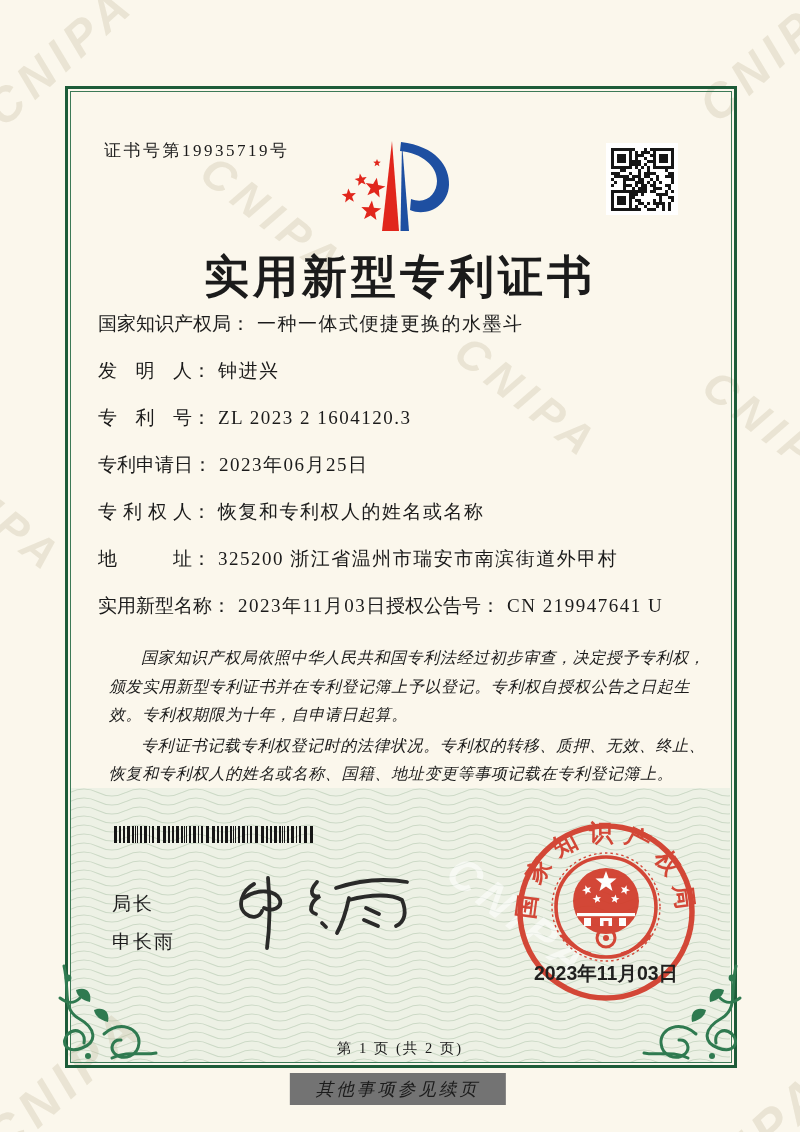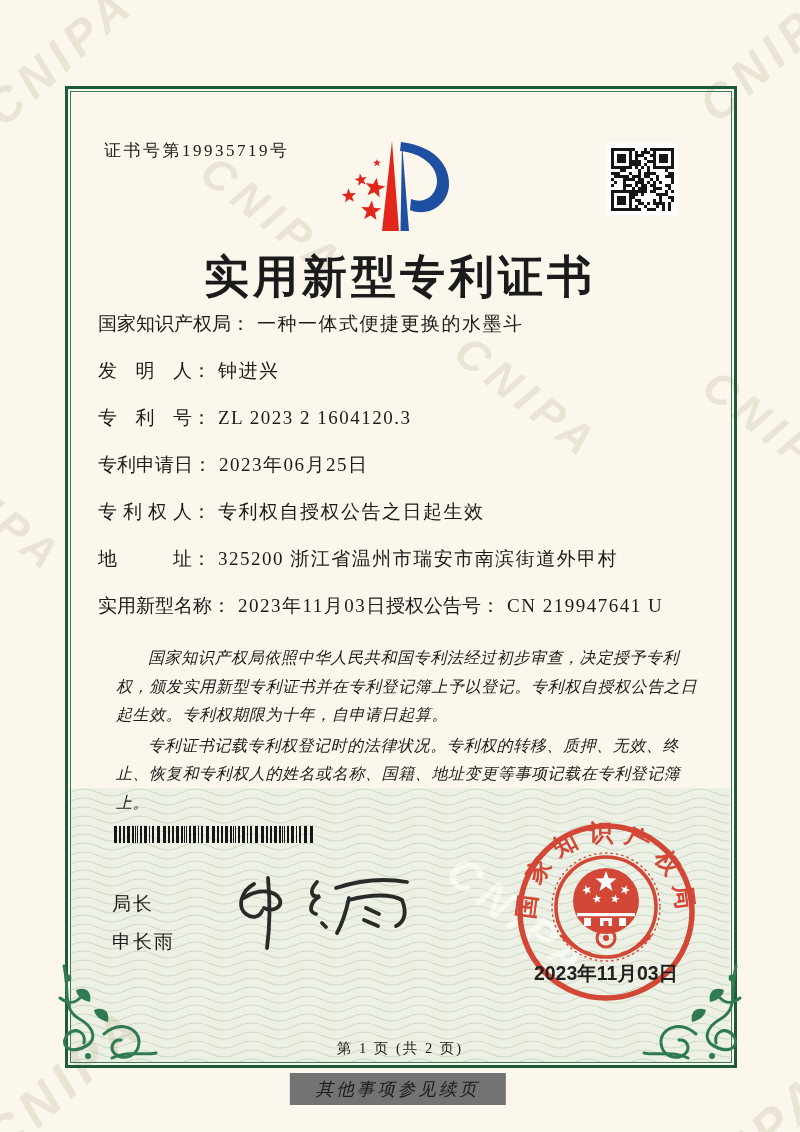--- a/index.html
+++ b/index.html
@@ -40,21 +40,21 @@
     display:inline-block; min-width:94px; text-align:justify; text-align-last:justify;
     vertical-align:top;
   }
   .fcolon{display:inline-block; margin-right:7px;}
   .fvalue{letter-spacing:1.5px;}
   .fvalue.fixed{display:inline-block; width:128px;}
   .flabel2{display:inline-block; min-width:94px; margin-left:20px; text-align:justify; text-align-last:justify; vertical-align:top;}
   
   .paras{position:absolute; left:100px; top:644px; width:608px; z-index:4;
     font-size:16px; line-height:28.5px; font-style:italic; letter-spacing:.6px;}
-  .paras p{margin:0 0 2px 16px; text-indent:2em;}
+  .paras p{margin:0 0 2px 9px; text-indent:2em;}
   
   .barcode{position:absolute; left:114px; top:826px; width:204px; height:17px; z-index:4;}
   .sig-title{position:absolute; left:112px; top:891px; font-size:19px; z-index:4;
     font-family:"Liberation Sans","DejaVu Sans",sans-serif; letter-spacing:2px;}
   .sig-name{position:absolute; left:112px; top:929px; font-size:19px; z-index:4;
     font-family:"Liberation Sans","DejaVu Sans",sans-serif; letter-spacing:2px;}
   .sig-hand{position:absolute; left:224px; top:850px; width:212px; height:102px; z-index:4;}
   
   .seal{position:absolute; left:511px; top:817px; width:190px; height:190px; z-index:5; opacity:.93;}
   
@@ -396,21 +396,21 @@
     <div class="frow">
       <span class="flabel">发明人</span><span class="fcolon">：</span><span class="fvalue">钟进兴</span>
     </div>
     <div class="frow">
       <span class="flabel">专利号</span><span class="fcolon">：</span><span class="fvalue">ZL 2023 2 1604120.3</span>
     </div>
     <div class="frow">
       <span class="flabel">专利申请日</span><span class="fcolon">：</span><span class="fvalue">2023年06月25日</span>
     </div>
     <div class="frow">
-      <span class="flabel">专利权人</span><span class="fcolon">：</span><span class="fvalue">专利权自授权公告之日起生效</span>
+      <span class="flabel">专利权人</span><span class="fcolon">：</span><span class="fvalue">恢复和专利权人的姓名或名称</span>
     </div>
     <div class="frow">
       <span class="flabel">地址</span><span class="fcolon">：</span><span class="fvalue">325200 浙江省温州市瑞安市南滨街道外甲村</span>
     </div>
     <div class="frow">
       <span class="flabel">实用新型名称</span><span class="fcolon">：</span><span class="fvalue fixed">2023年11月03日</span><span class="flabel2">授权公告号</span><span class="fcolon">：</span><span class="fvalue">CN 219947641 U</span>
     </div>
   </div>
 
   <div class="paras">

